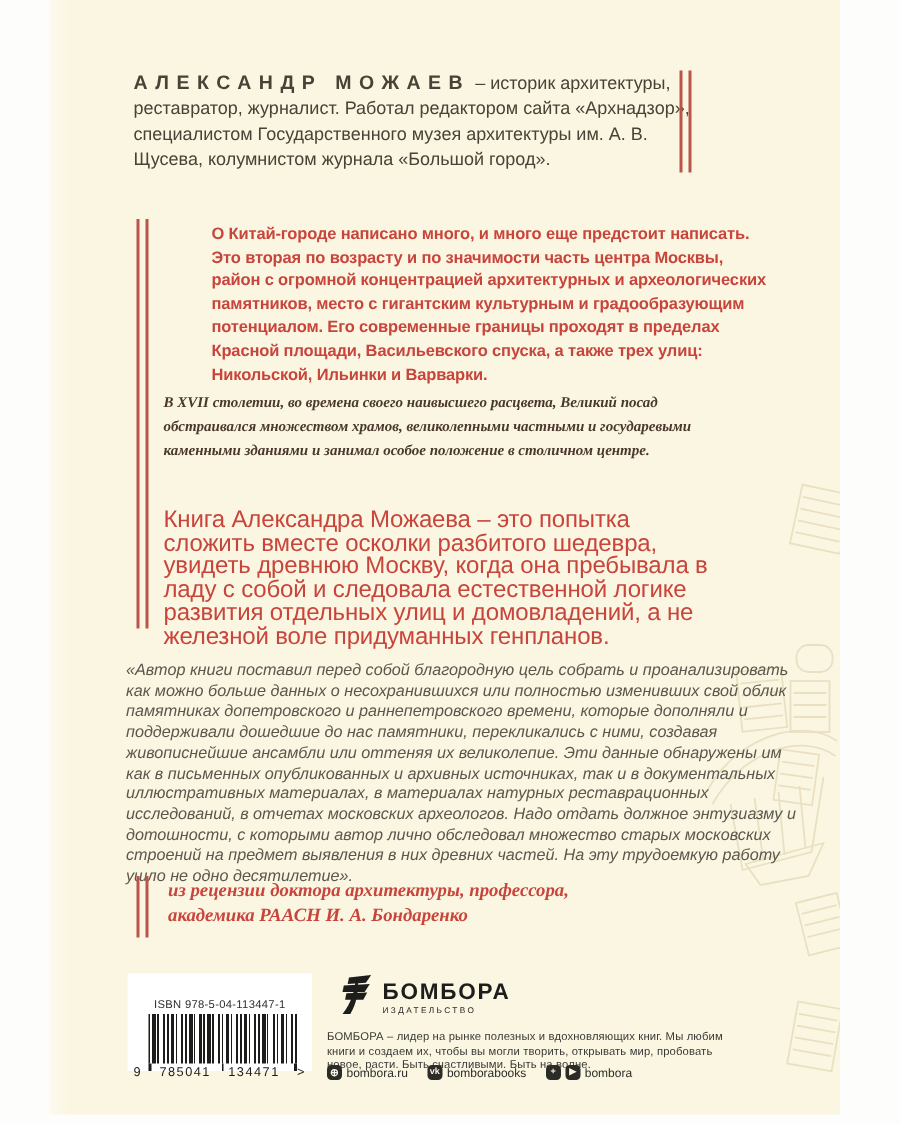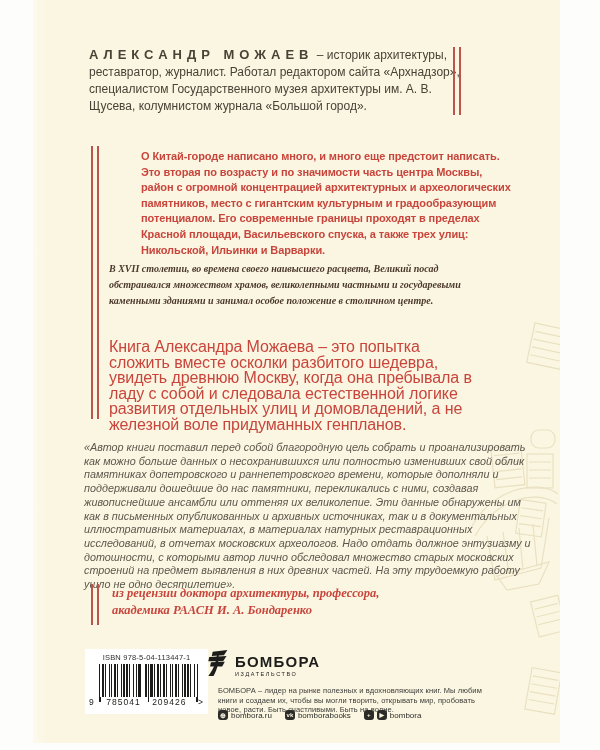--- a/index.html
+++ b/index.html
@@ -53,39 +53,39 @@
   }
   .attribution {
     position:absolute; left:79px; top:585px; width:320px;
     color:#c8453c; font-family:"Liberation Serif", serif;
     font-style:italic; font-weight:700; font-size:12.5px; line-height:17px;
   }
 
   
   .barcode-box {
     position:absolute; left:52px; top:649px; width:123px; height:65px;
-    background:#ffffff; padding-top:4px;
+    background:#ffffff; padding-top:16px;
   }
   .isbn { text-align:center; font-size:7.5px; color:#2e2e2c; letter-spacing:0.2px; }
   .bars {
     position:relative; height:33px; margin:2px 10px 0 14px;
     background:repeating-linear-gradient(90deg,
       #1c1c1a 0 1.2px, #fff 1.2px 2.6px,
       #1c1c1a 2.6px 5px, #fff 5px 6px,
       #1c1c1a 6px 6.8px, #fff 6.8px 9.6px,
       #1c1c1a 9.6px 11px, #fff 11px 12.2px);
   }
   .guard { position:absolute; bottom:-5px; width:1.6px; height:5px; background:#1c1c1a; }
   .g-left { left:0; } .g-mid { left:49%; } .g-right { right:0; }
   .digits {
     display:flex; justify-content:space-between; align-items:flex-end;
     margin:0 4px 0 4px; font-size:8.5px; color:#1c1c1a; letter-spacing:1px;
   }
 
-  .pub-logo { position:absolute; left:171px; top:649px; display:flex; align-items:flex-start; }
+  .pub-logo { position:absolute; left:191px; top:649px; display:flex; align-items:flex-start; }
   .pub-logo svg { display:block; }
   .pub-names { margin-left:5px; padding-top:4px; }
   .pub-name { font-size:15px; font-weight:700; color:#1d1d1b; letter-spacing:1.2px; }
   .pub-sub  { font-size:5.5px; color:#1d1d1b; letter-spacing:1.6px; margin-top:1px; }
   .pub-desc {
     position:absolute; left:185px; top:686px; width:278px;
     font-size:7.5px; line-height:9.6px; color:#3a3a36; letter-spacing:0.1px;
   }
   .social {
     position:absolute; left:185px; top:710px;
@@ -159,21 +159,21 @@
     <div class="barcode-box">
       <div class="isbn">ISBN 978-5-04-113447-1</div>
       <div class="bars">
         <span class="guard g-left"></span>
           <span class="guard g-mid"></span>
           <span class="guard g-right"></span>
       </div>
       <div class="digits">
         <span>9</span>
         <span>785041</span>
-        <span>209426</span>
+        <span>134471</span>
         <span>&gt;</span>
       </div>
     </div>
 
     <div class="pub-logo">
       <svg width="26" height="28" viewBox="0 0 30 32">
         <g fill="#1d1d1b">
           <path d="M10 3 L27 1 L23 7 L9 8 Z"></path>
           <path d="M6 9 L26 8 L22 14 L5 14 Z"></path>
           <path d="M8 15 L24 14.5 L21 20 L7 20 Z"></path>

